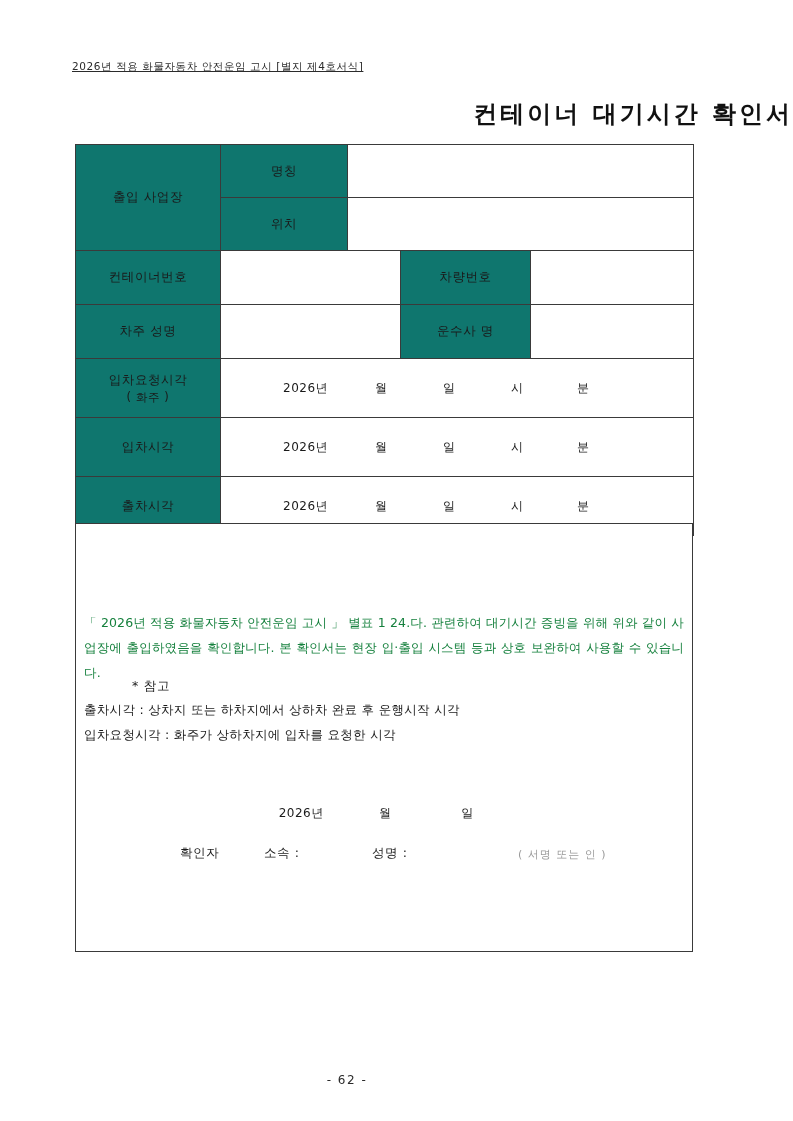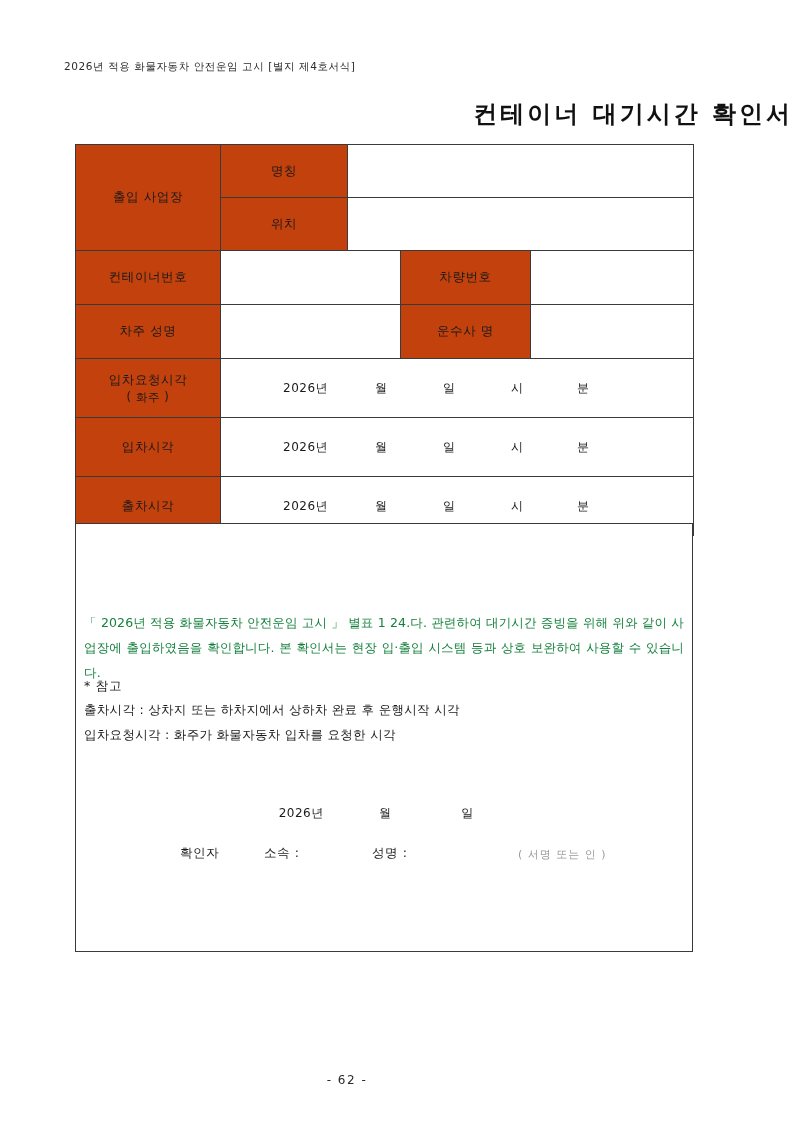--- a/index.html
+++ b/index.html
@@ -20,26 +20,27 @@
     position: absolute;
     inset: 0;
     width: 793px;
     height: 1121px;
     overflow: hidden;
   }
 
   
   .doc-header {
     position: absolute;
-    left: 64px;
+    left: 72px;
     top: 60px;
     font-size: 10.5px;
     letter-spacing: 0.6px;
     color: #2b2b2b;
     white-space: nowrap;
+    text-decoration: underline;
   }
 
   
   .doc-title {
     position: absolute;
     left: 0;
     top: 98px;
     width: 793px;
     text-align: right;
     font-size: 24px;
@@ -60,21 +61,21 @@
   .form-table td {
     border: 1px solid #3a3a3a;
     font-size: 12.5px;
     color: #1a1a1a;
     padding: 0;
     vertical-align: middle;
     text-align: center;
     letter-spacing: 0.6px;
   }
   .lbl {
-    background: #c2410c;
+    background: #0f766e;
   }
   .val {
     background: #ffffff;
   }
   .r-tall  { height: 52px; }
   .r-med   { height: 53px; }
   .r-date  { height: 58px; }
 
   .sub-label {
     line-height: 1.45;
@@ -127,21 +128,21 @@
   .note-ref {
     position: absolute;
     left: 8px;
     top: 150px;
     width: 540px;
     font-size: 12.5px;
     line-height: 1.95;
     letter-spacing: 0.3px;
     color: #1a1a1a;
   }
-  .note-ref .ref-title { letter-spacing: 0.8px; }
+  .note-ref .ref-title { letter-spacing: 0.8px; margin-left: 48px; }
 
   .sign-date {
     position: absolute;
     left: 0;
     top: 281px;
     width: 618px;
     text-align: center;
     font-size: 12px;
     letter-spacing: 0.5px;
   }
@@ -272,21 +273,21 @@
     </tbody>
   </table>
 
   <div class="note-box">
 
     <div class="note-statement">「 2026년 적용 화물자동차 안전운임 고시 」 별표 1 24.다. 관련하여 대기시간 증빙을 위해 위와 같이 사업장에 출입하였음을 확인합니다. 본 확인서는 현장 입·출입 시스템 등과 상호 보완하여 사용할 수 있습니다.</div>
 
     <div class="note-ref">
       <div class="ref-title">* 참고</div>
       <div>출차시각 : 상차지 또는 하차지에서 상하차 완료 후 운행시작 시각</div>
-      <div>입차요청시각 : 화주가 화물자동차 입차를 요청한 시각</div>
+      <div>입차요청시각 : 화주가 상하차지에 입차를 요청한 시각</div>
     </div>
 
     <div class="sign-date">
       <span class="sd-y">2026년</span>
       <span class="sd-m">월</span>
       <span class="sd-d">일</span>
     </div>
 
     <div class="sign-row">
       <span class="s-who">확인자</span>

